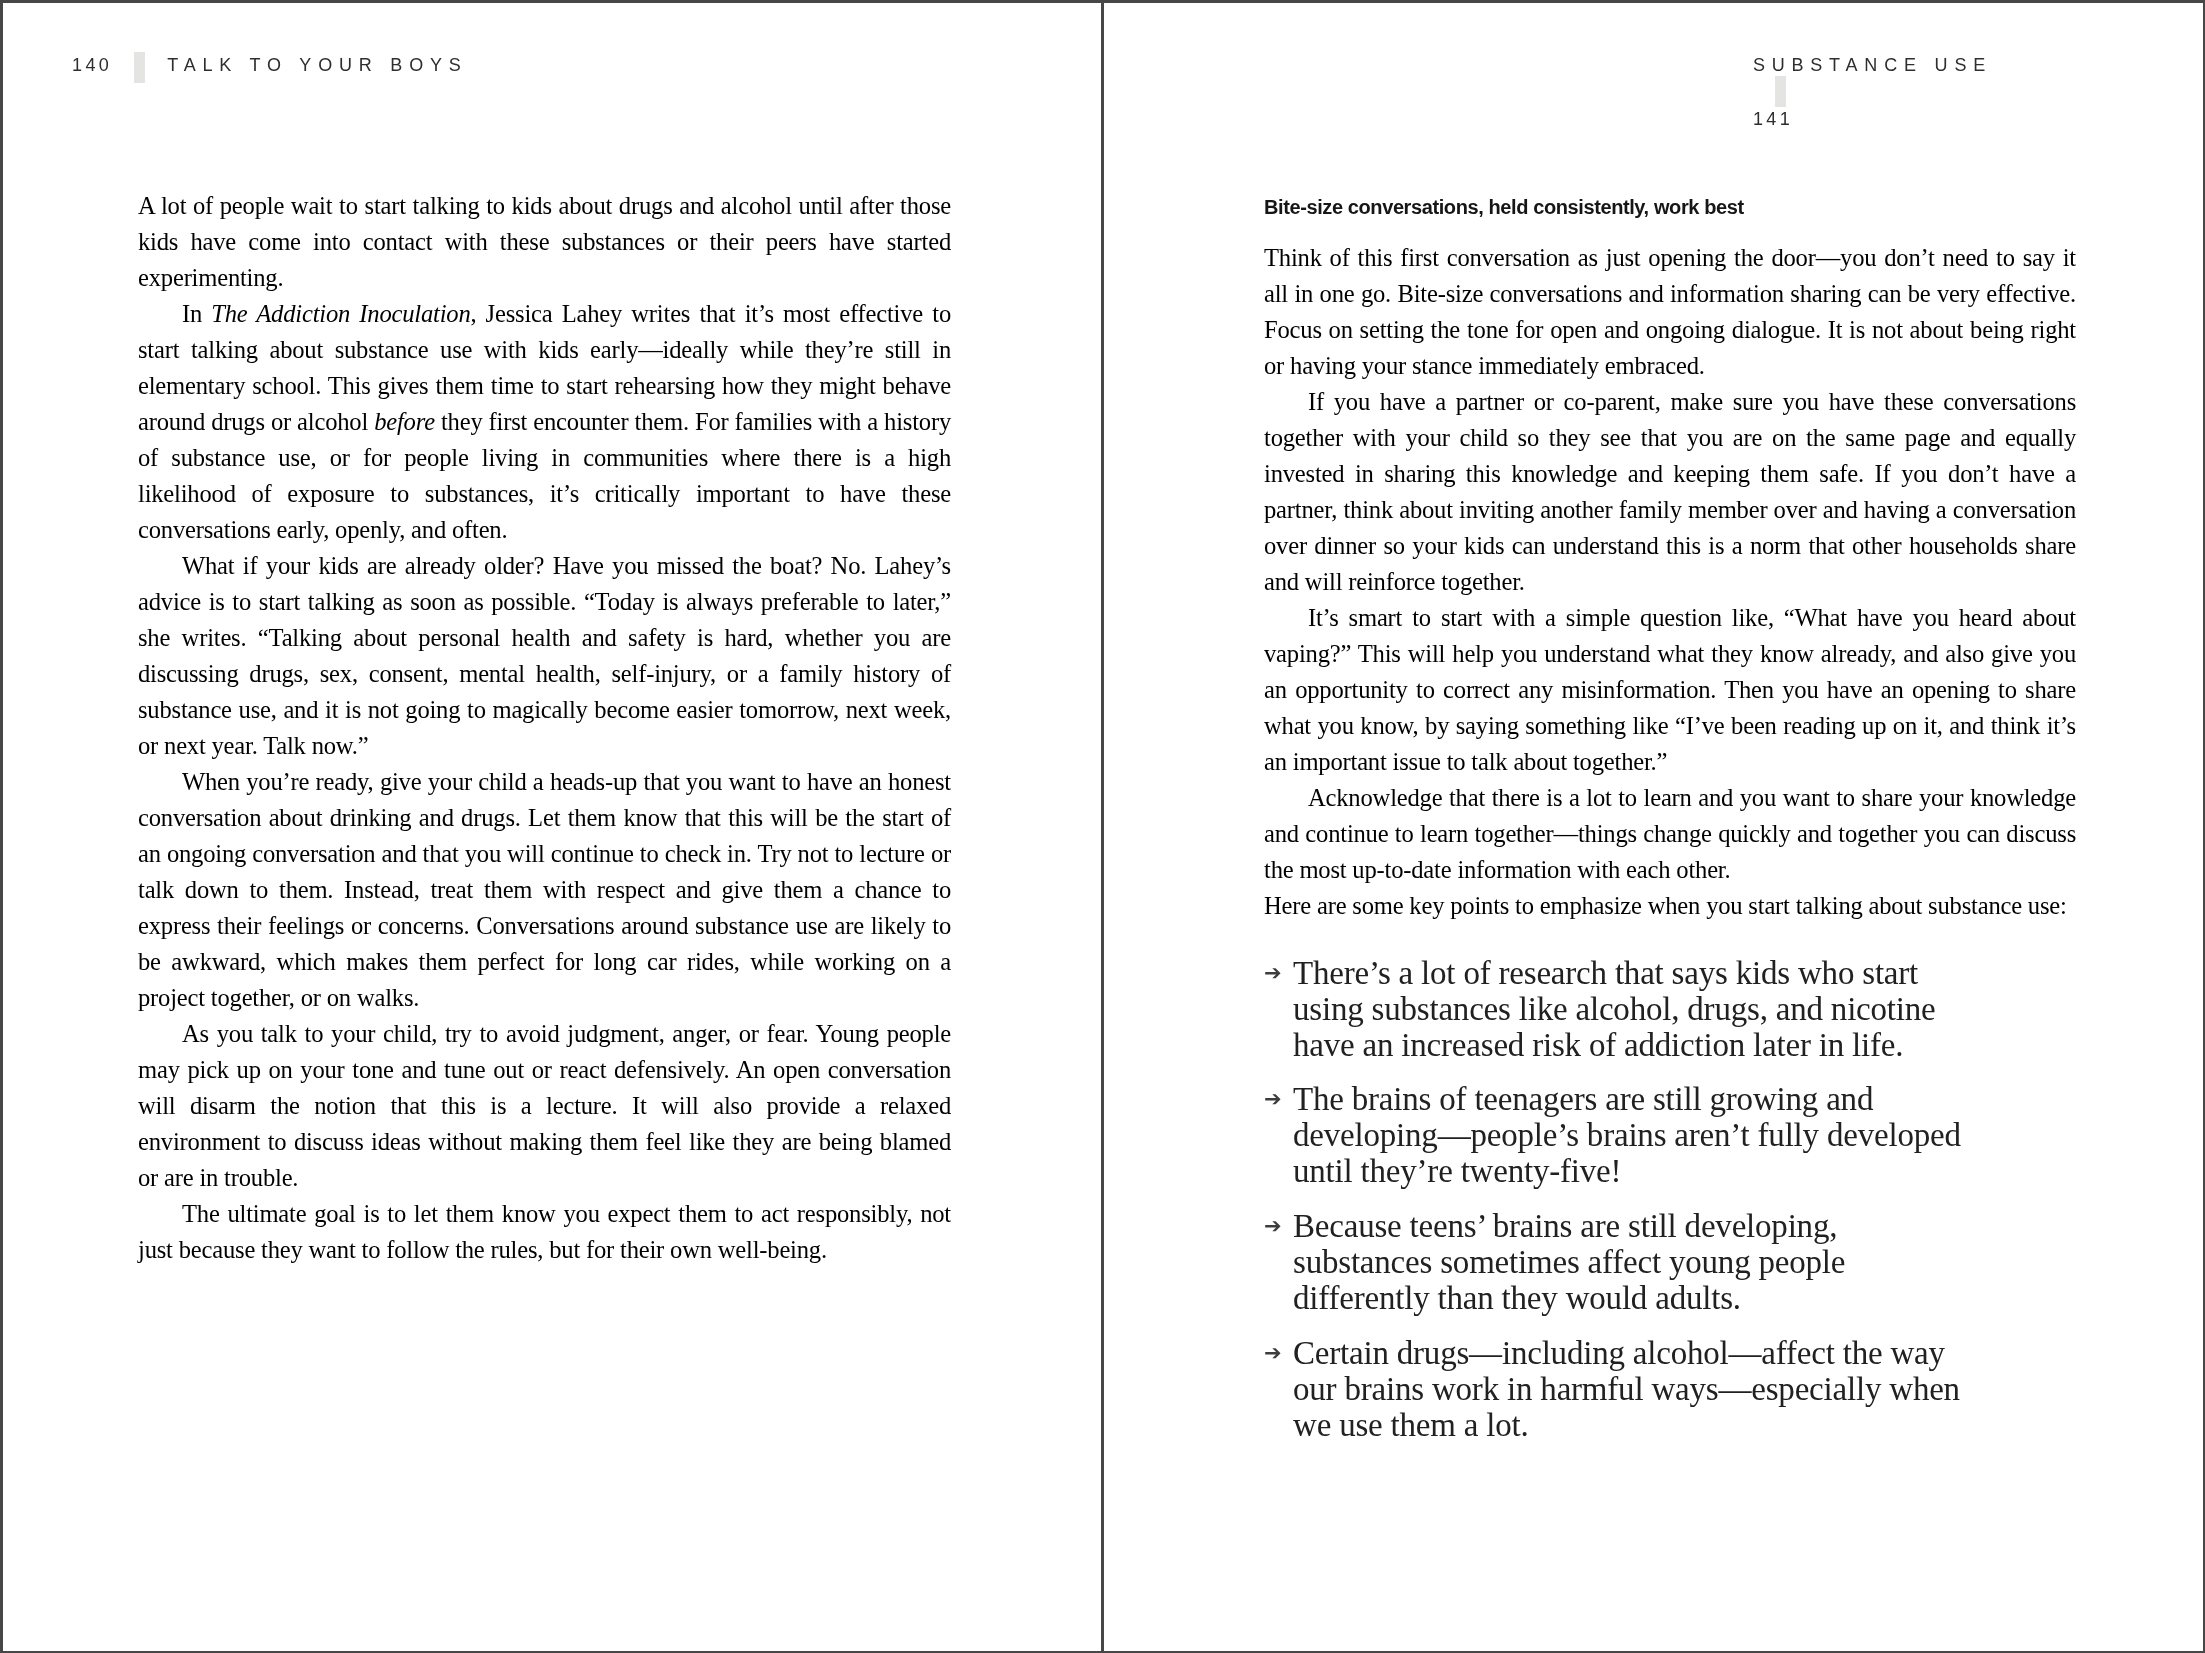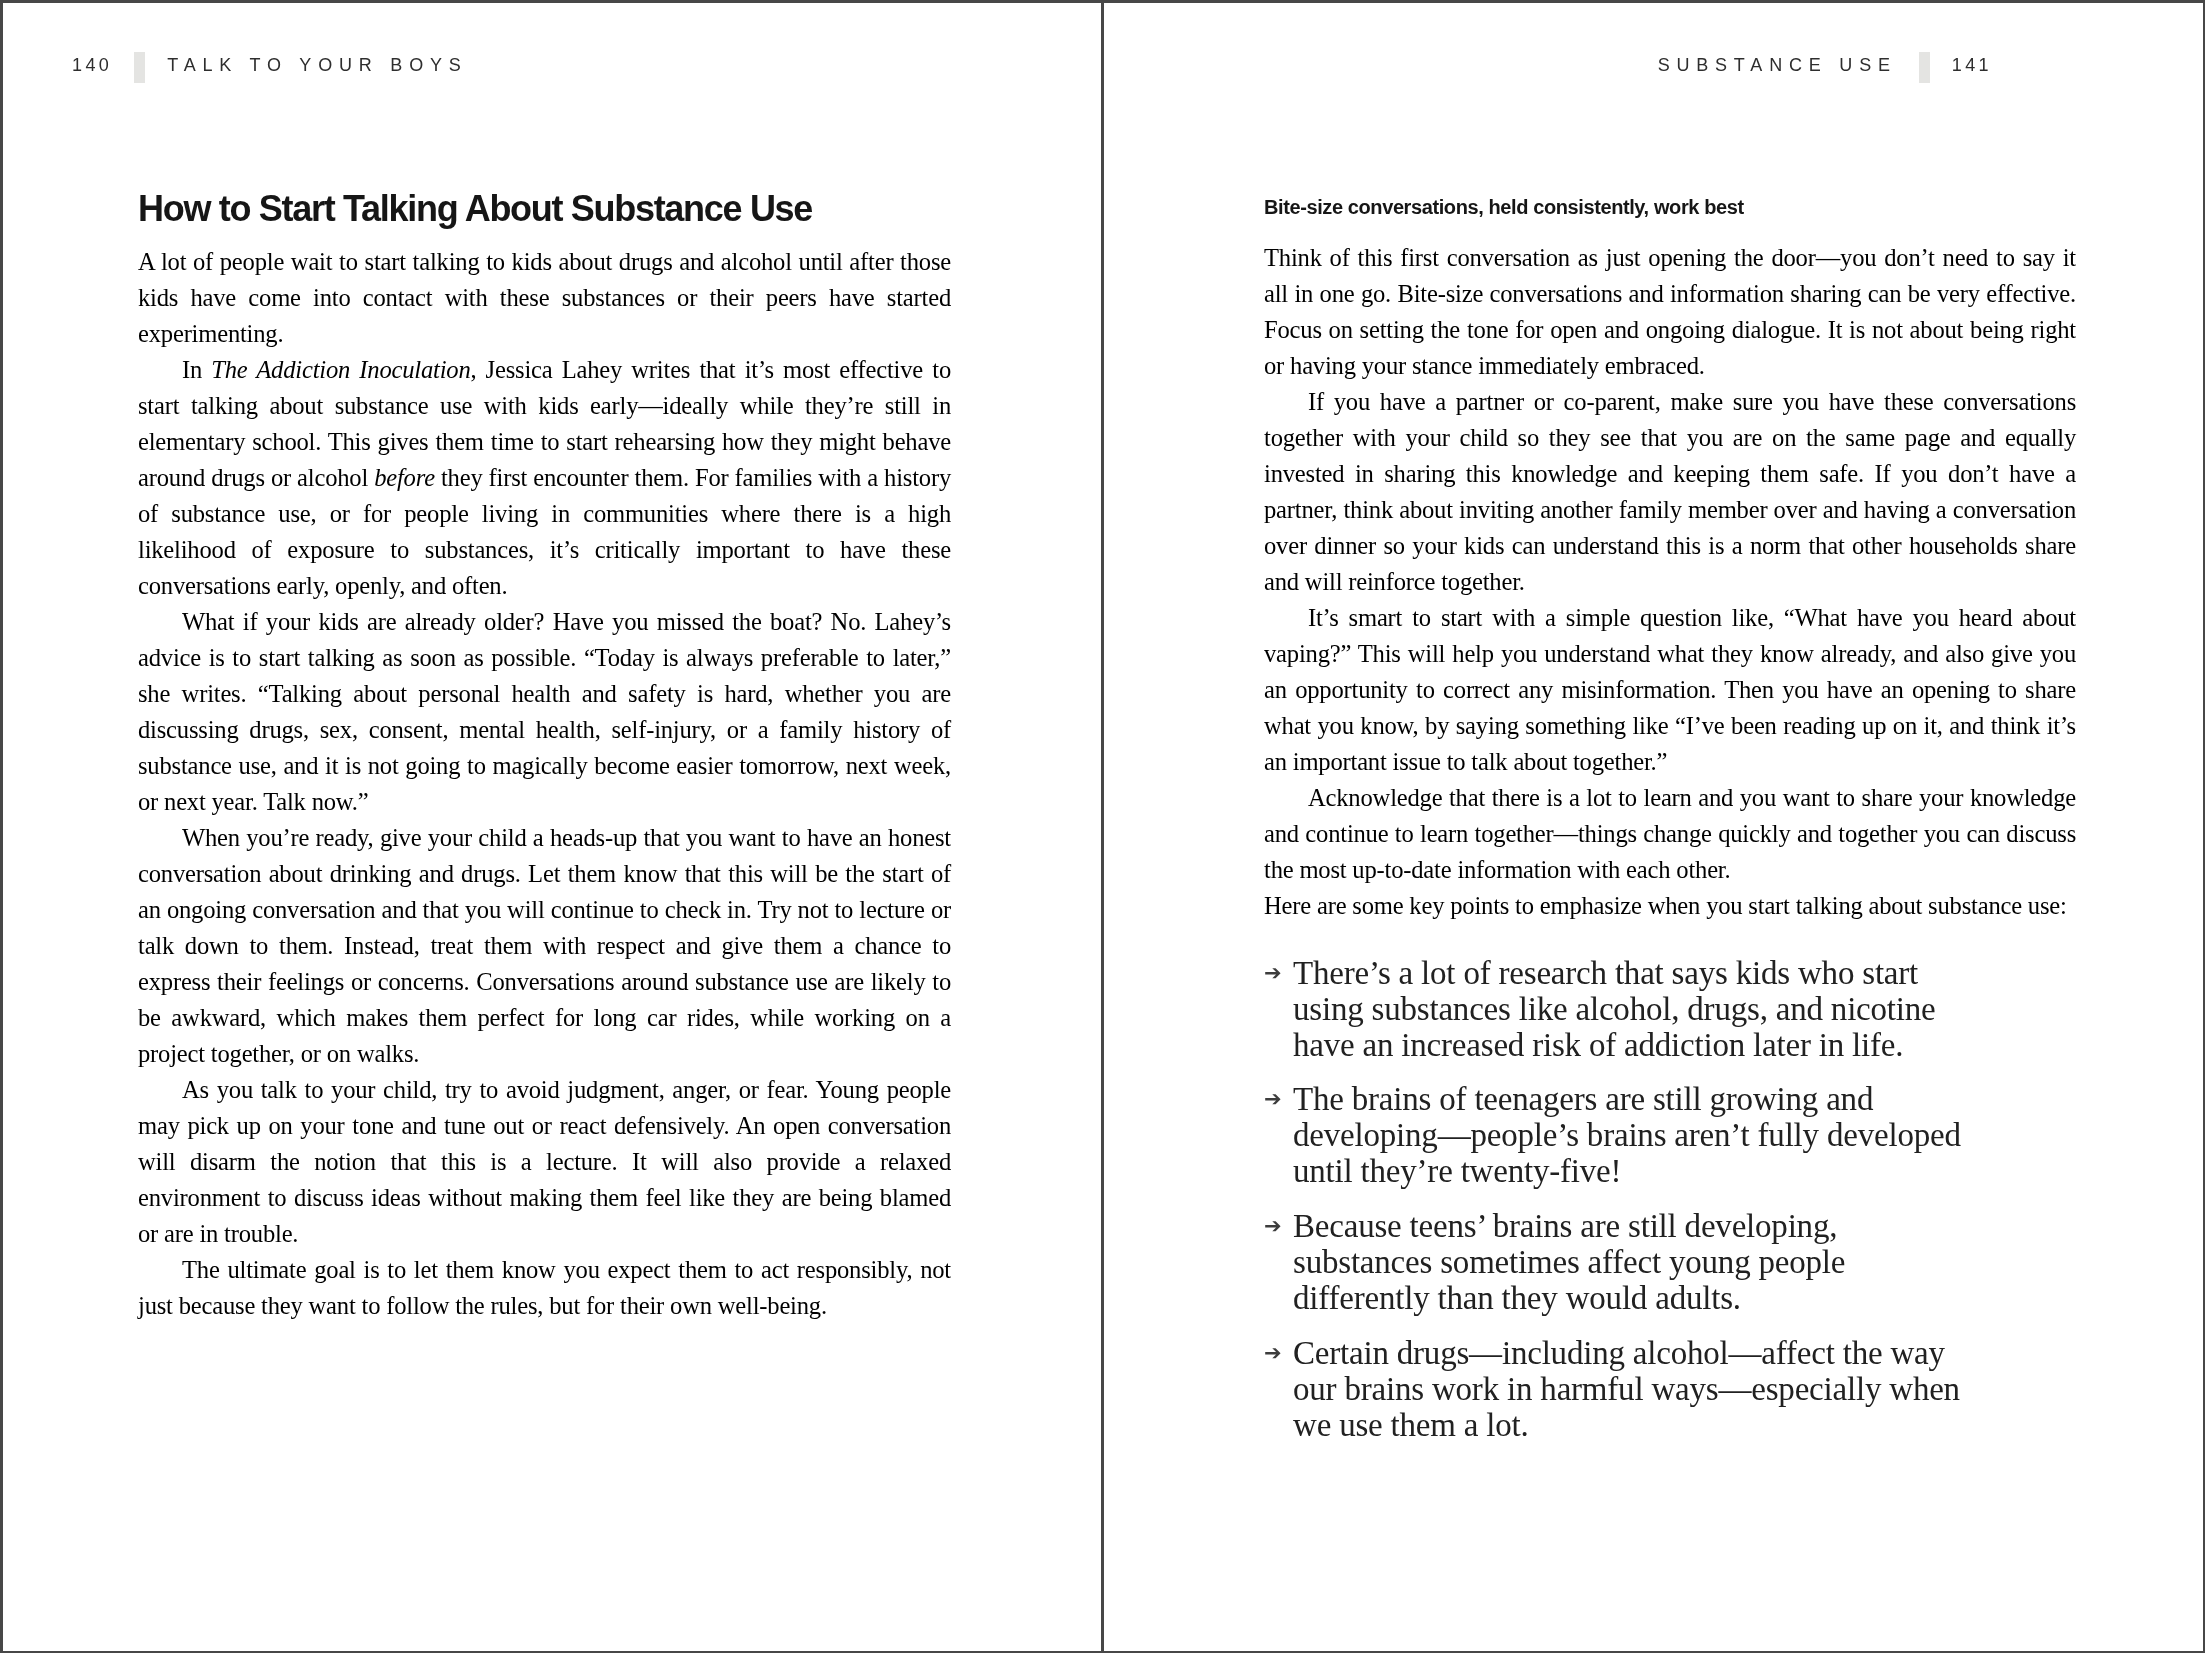--- a/index.html
+++ b/index.html
@@ -21,21 +21,21 @@
   .page.left-page  { left:0; }
   .page.right-page { left:1103px; }
 
   .running-header {
     position:absolute; top:53px;
     display:flex; align-items:flex-start;
     font-family:"Liberation Sans", sans-serif;
     color:#2e2e2e;
   }
   .left-page .running-header { left:72px; }
-  .right-page .running-header { right:75px; }
+  .right-page .running-header { right:75px;flex-direction:column; }
   .folio {
     font-size:18px; line-height:24px; letter-spacing:3.4px; font-weight:400;
   }
   .head-title {
     font-size:18px; line-height:24px; letter-spacing:6.8px; font-weight:400;
     white-space:nowrap;
   }
   .head-bar {
     width:11px; height:31px; background:#e4e4e2; margin:0 22px; margin-top:-0.8px;
   }
@@ -94,21 +94,20 @@
   <div class="gutter"></div>
 
   <div class="page left-page">
     <div class="running-header">
       <span class="folio">140</span>
       <span class="head-bar"></span>
       <span class="head-title">TALK TO YOUR BOYS</span>
     </div>
 
     <div class="content">
-      <h1 class="chapter-head">How to Start Talking About Substance Use</h1>
 
       <p class="body-para"><span>A lot of people wait to start talking to kids about drugs and alcohol until after those kids have come into contact with these substances or their peers have started experimenting.</span></p>
 
       <p class="body-para indent"><span>In </span><em>The Addiction Inoculation</em><span>, Jessica Lahey writes that it’s most effective to start talking about substance use with kids early—ideally while they’re still in elementary school. This gives them time to start rehearsing how they might behave around drugs or alcohol </span><em>before</em><span> they first encounter them. For families with a history of substance use, or for people living in communities where there is a high likelihood of exposure to substances, it’s critically important to have these conversations early, openly, and often.</span></p>
 
       <p class="body-para indent">What if your kids are already older? Have you missed the boat? No. Lahey’s advice is to start talking as soon as possible. “Today is always preferable to later,” she writes. “Talking about personal health and safety is hard, whether you are discussing drugs, sex, consent, mental health, self-injury, or a family history of substance use, and it is not going to magically become easier tomorrow, next week, or next year. Talk now.”</p>
       <p class="body-para indent">When you’re ready, give your child a heads-up that you want to have an honest conversation about drinking and drugs. Let them know that this will be the start of an ongoing conversation and that you will continue to check in. Try not to lecture or talk down to them. Instead, treat them with respect and give them a chance to express their feelings or concerns. Conversations around substance use are likely to be awkward, which makes them perfect for long car rides, while working on a project together, or on walks.</p>
       <p class="body-para indent">As you talk to your child, try to avoid judgment, anger, or fear. Young people may pick up on your tone and tune out or react defensively. An open conversation will disarm the notion that this is a lecture. It will also provide a relaxed environment to discuss ideas without making them feel like they are being blamed or are in trouble.</p>
       <p class="body-para indent">The ultimate goal is to let them know you expect them to act responsibly, not just because they want to follow the rules, but for their own well-being.</p>
     </div>

